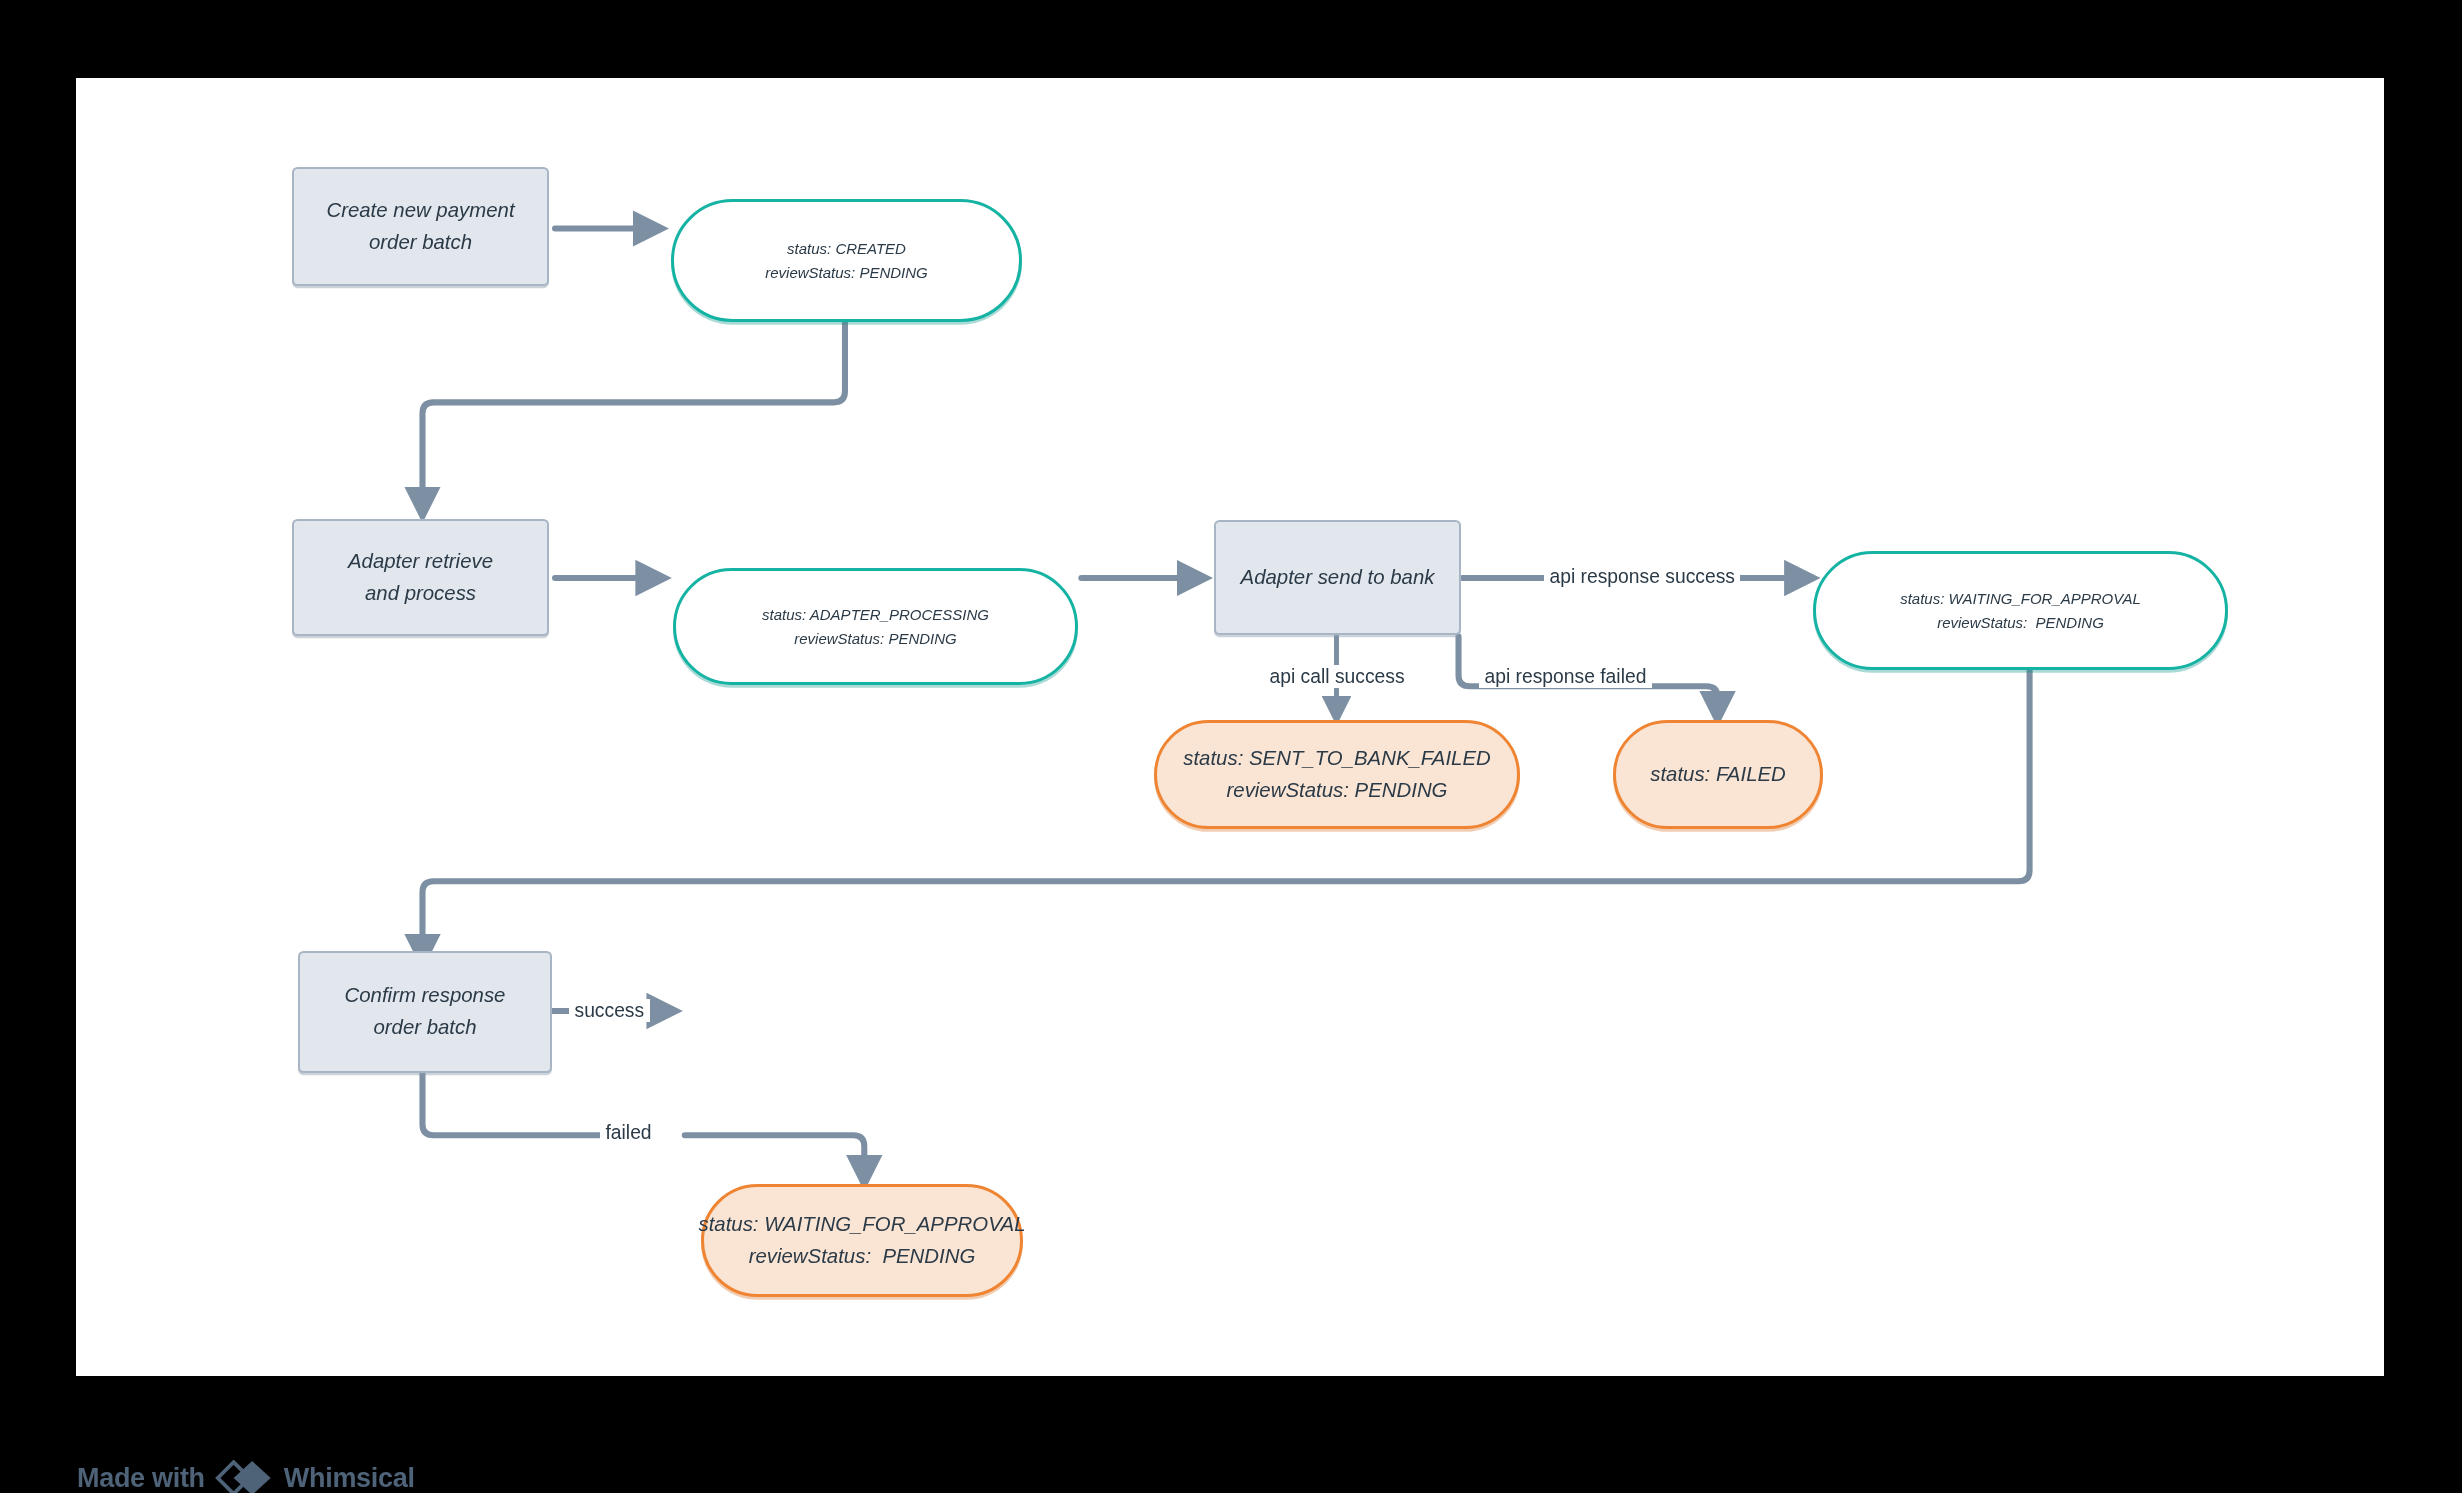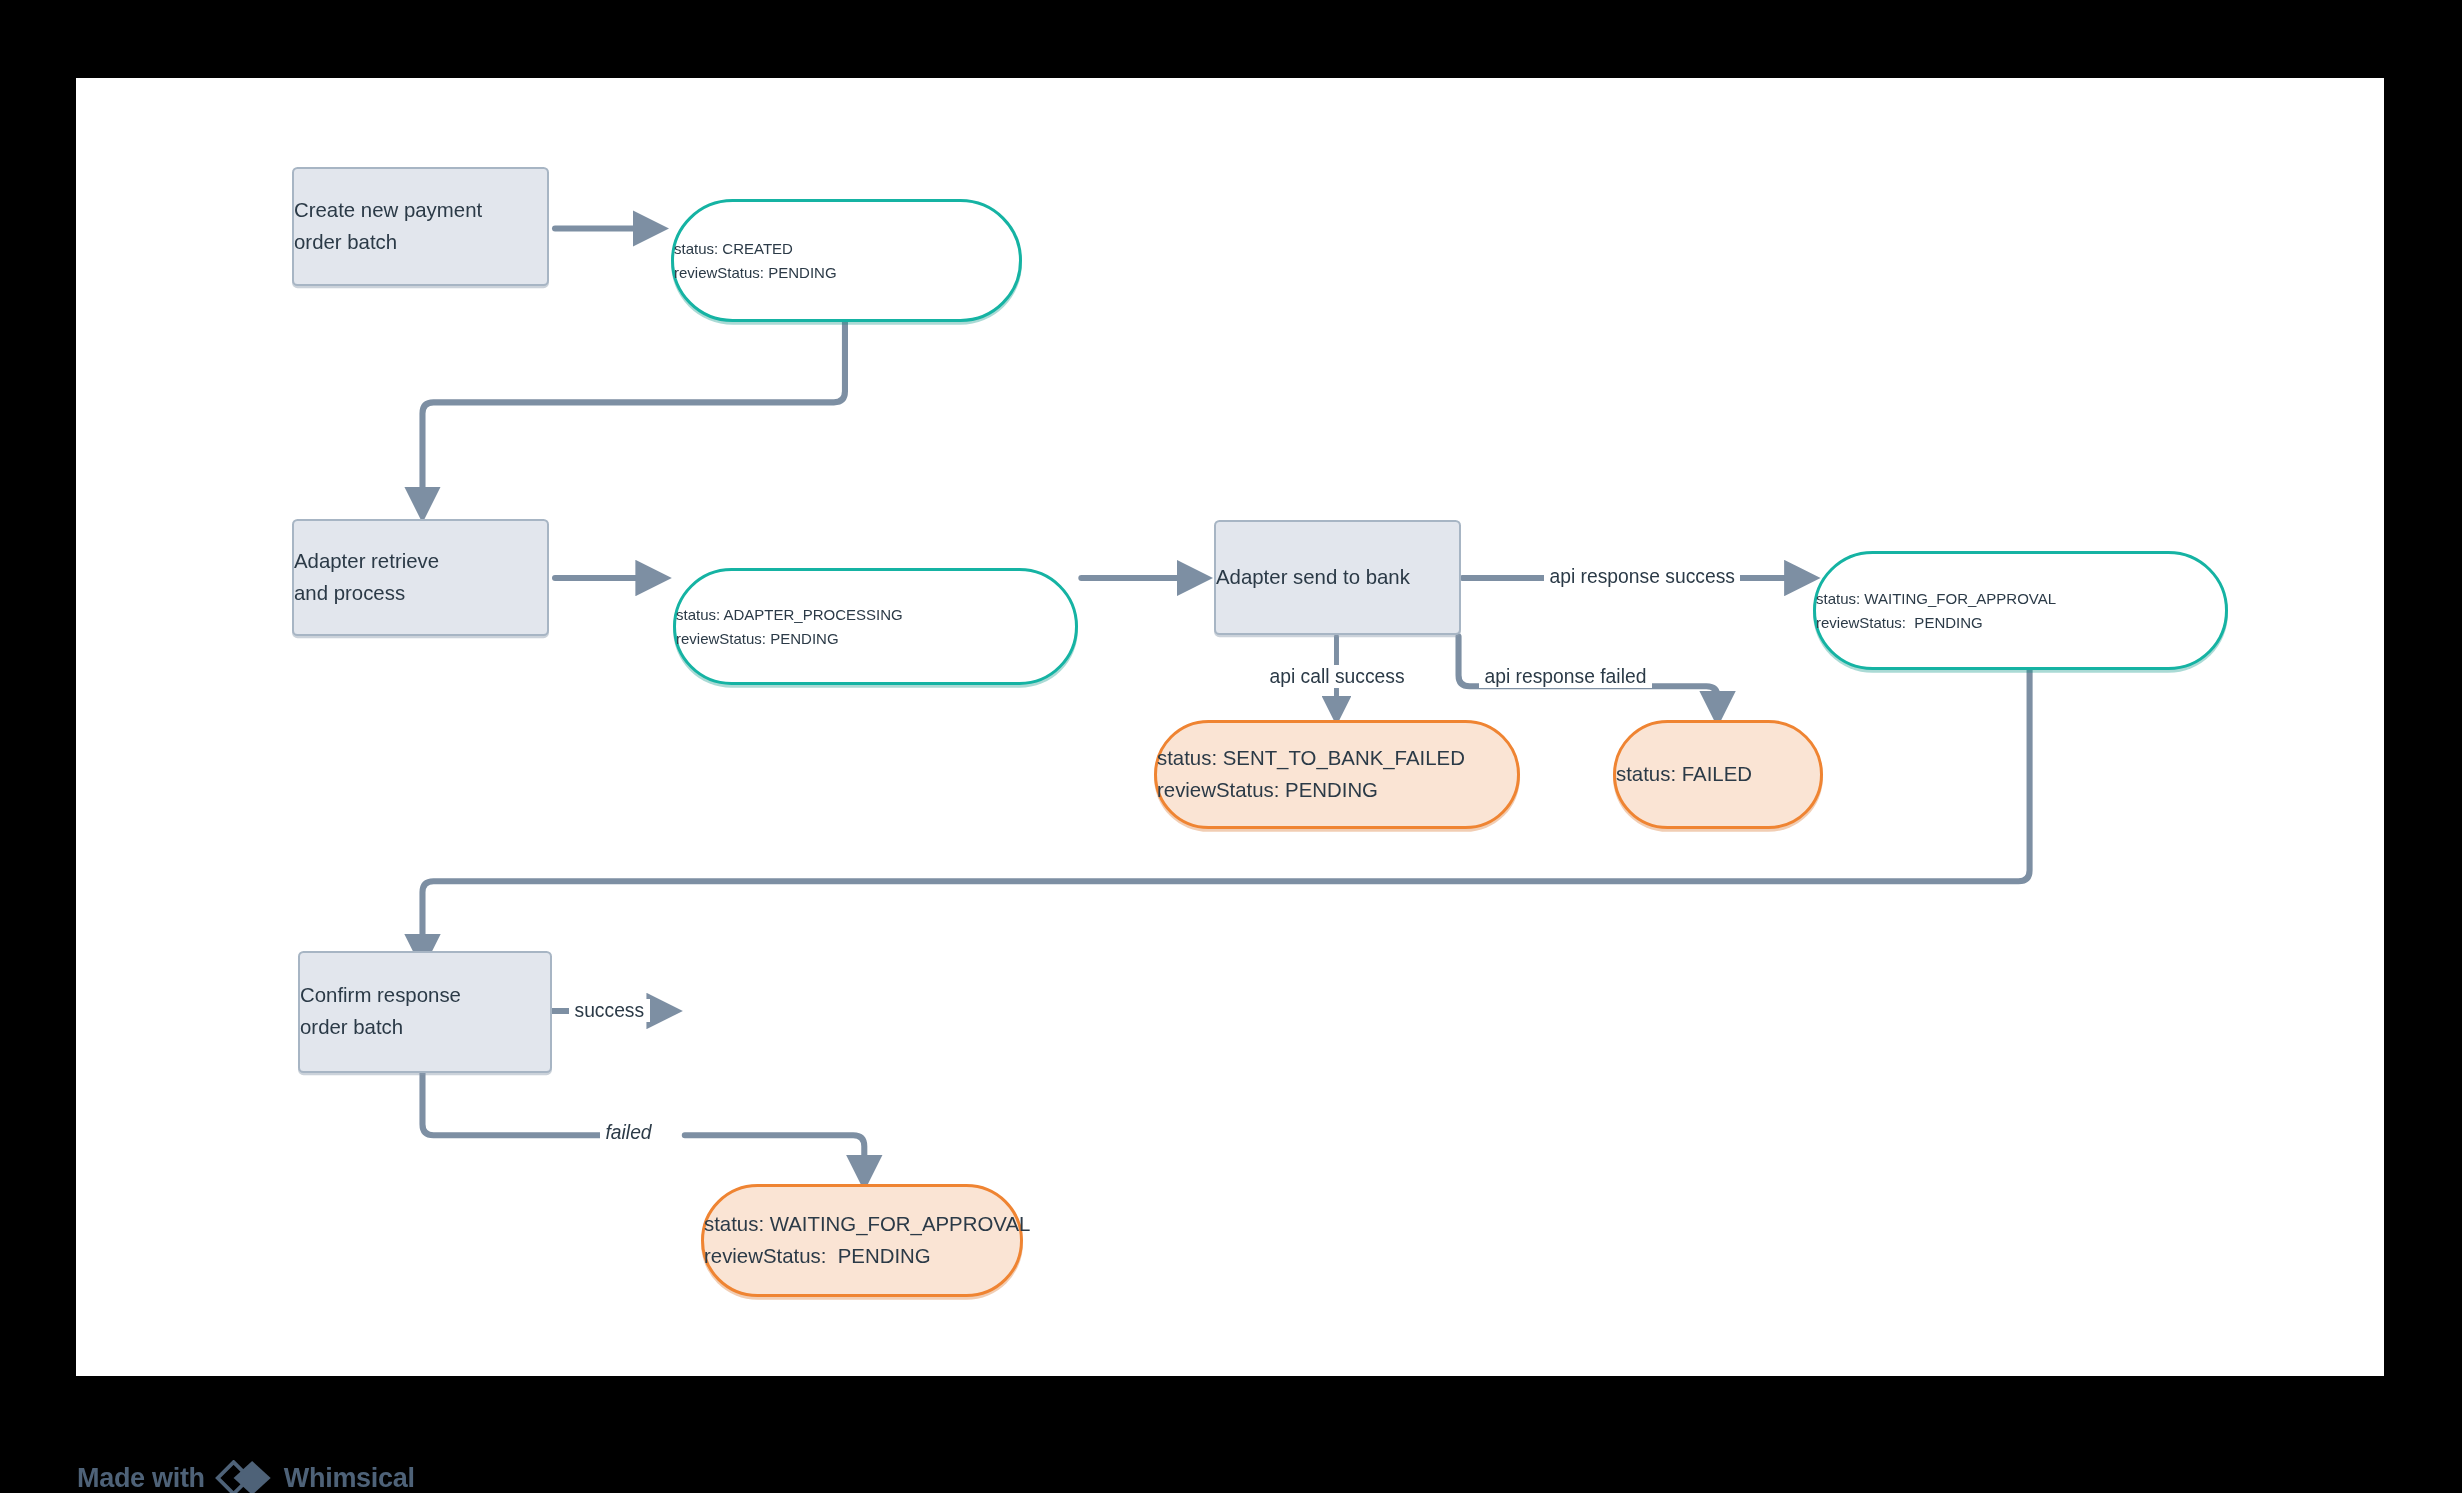--- a/index.html
+++ b/index.html
@@ -39,25 +39,26 @@
     width: 2462px;
     height: 1494px;
     pointer-events: none;
   }
 
   .node {
     position: absolute;
     box-sizing: border-box;
     display: flex;
     flex-direction: column;
-    align-items: flex-start;
+    align-items: center;
     justify-content: center;
     text-align: center;
     color: #2b3a47;
     line-height: 1.55;
+    font-style: italic;
   }
 
   .node .line {
     display: block;
     white-space: pre;
   }
 
   
   .box {
     background: #e2e6ed;
@@ -201,21 +202,21 @@
   </div>
 
   <div class="edge-label" style="left:1544px; top:565px;">api response success</div>
 
   <div class="edge-label" style="left:1264px; top:665px;">api call success</div>
 
   <div class="edge-label" style="left:1479px; top:665px;">api response failed</div>
 
   <div class="edge-label" style="left:569px; top:999px;">success</div>
 
-  <div class="edge-label" style="left:600px; top:1121px;font-style:italic;">failed</div>
+  <div class="edge-label" style="left:600px; top:1121px;">failed</div>
 
   <div id="footer">
     <span>Made with</span>
     <svg class="logo" width="59" height="36" viewBox="0 0 106 66" xmlns="http://www.w3.org/2000/svg">
       <path d="M33 4 L62 33 L33 62 L4 33 Z" fill="none" stroke="#4e6278" stroke-width="7"></path>
       <path d="M67 2 L101 33 L67 64 L33 33 Z" fill="#4e6278"></path>
     </svg>
     <span>Whimsical</span>
   </div>
 

